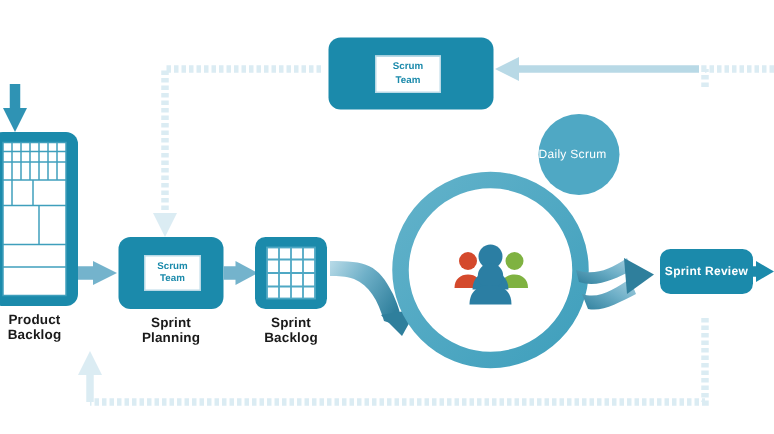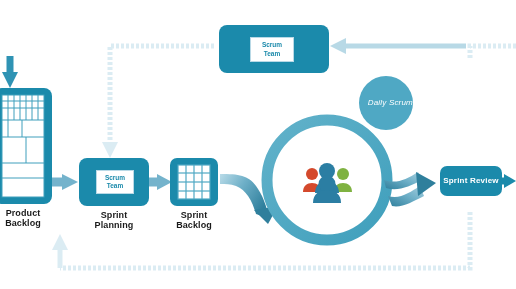--- a/index.html
+++ b/index.html
@@ -46,24 +46,23 @@
     align-items: center;
     justify-content: center;
     white-space: pre-line;
     box-sizing: border-box;
   }
   .circle-text {
     position: absolute;
     color: #ffffff;
     font-size: 8px;
     font-weight: normal;
-    text-align: right;
+    text-align: left;
     width: 100%;
     letter-spacing: .2px;
-    font-style: italic;
   }
   .box-text {
     position: absolute;
     color: #ffffff;
     font-size: 8px;
     font-weight: bold;
     text-align: center;
     width: 100%;
     letter-spacing: .2px;
   }

